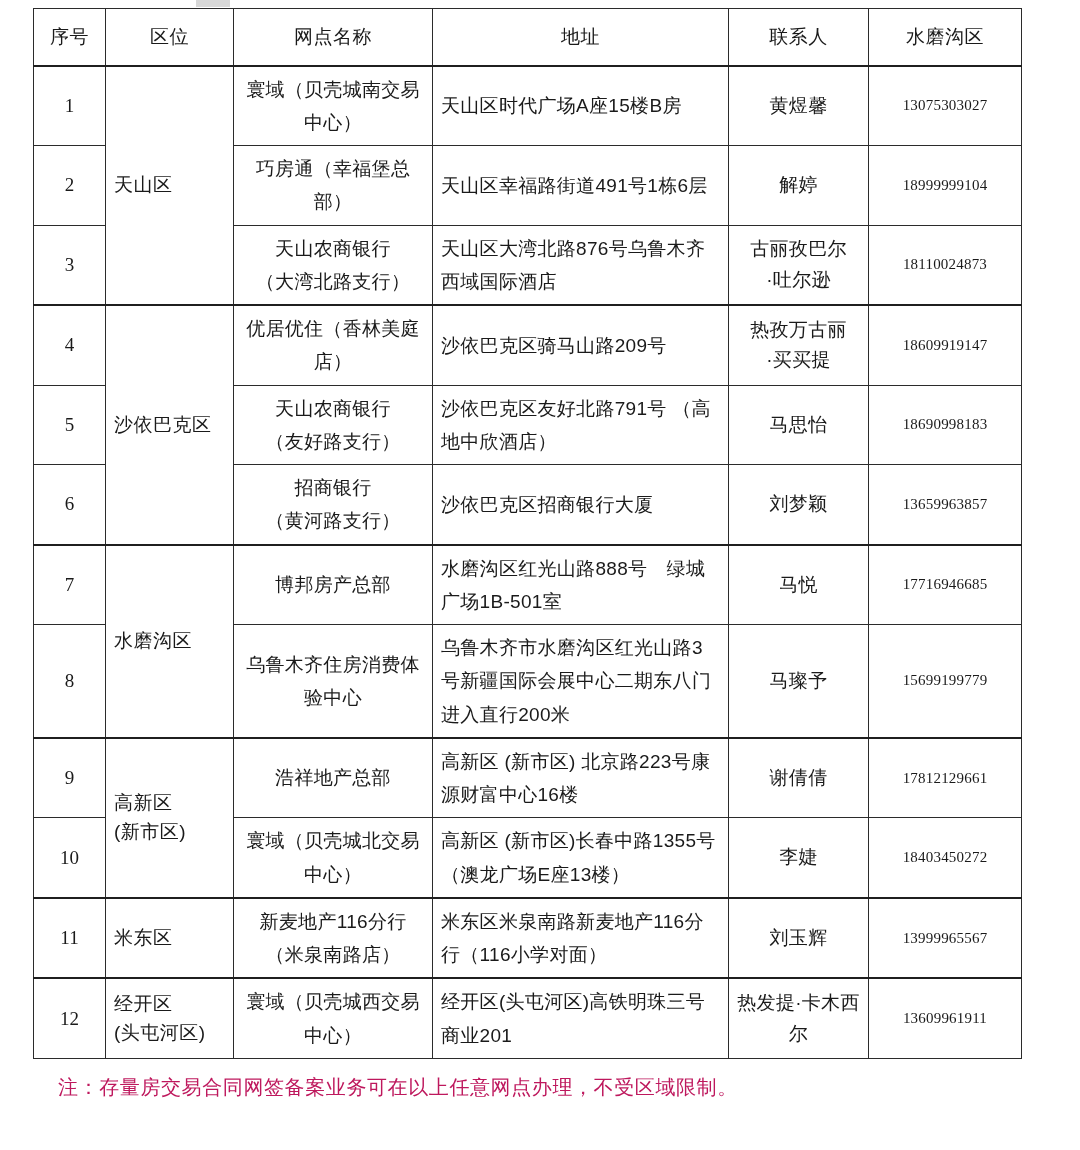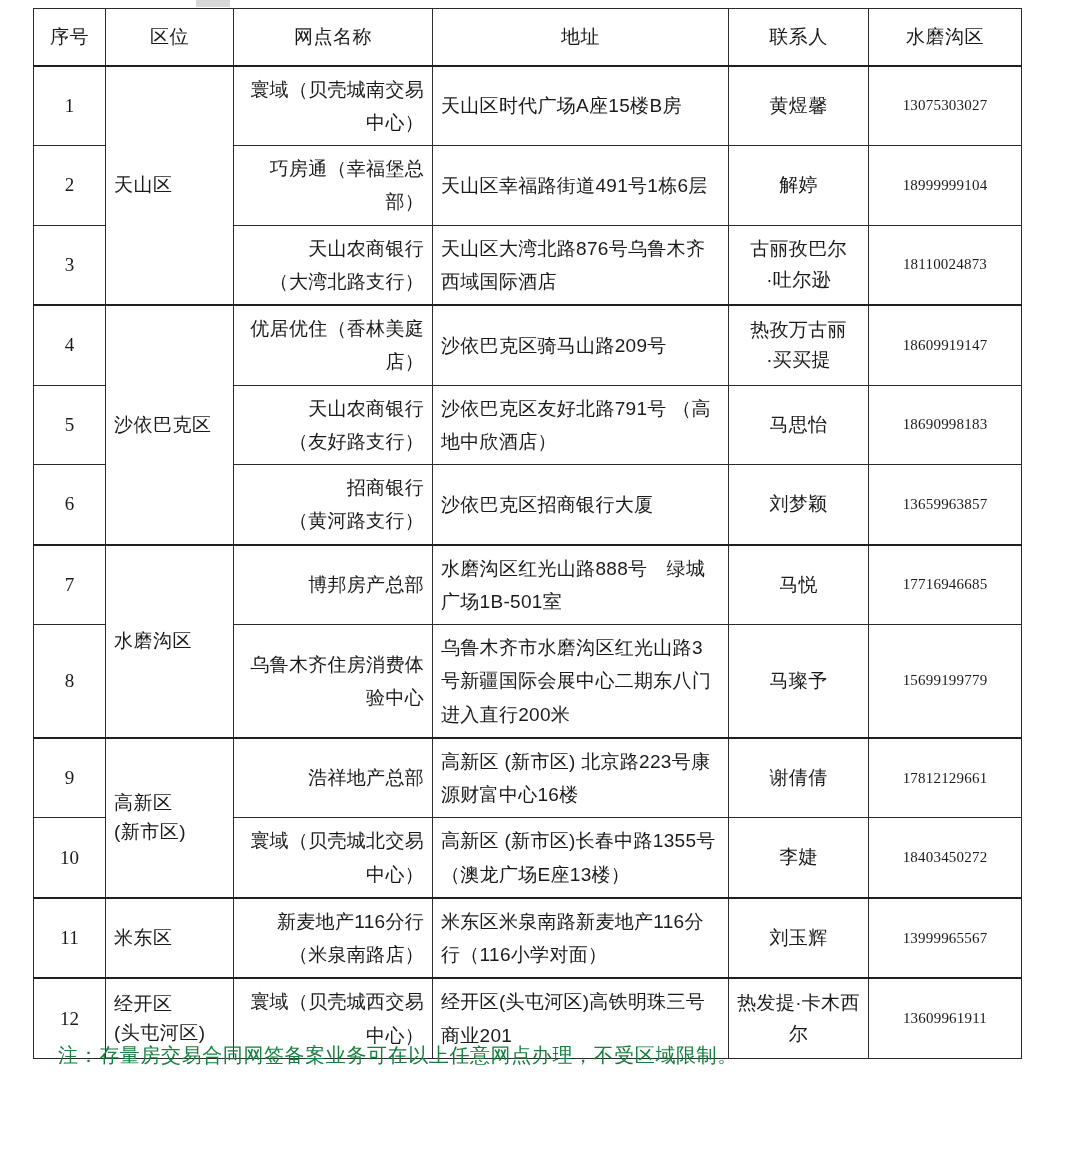--- a/index.html
+++ b/index.html
@@ -83,21 +83,21 @@
   }
 
   td.cell-district {
     text-align: left;
     font-size: 19px;
     line-height: 1.5;
     letter-spacing: 0.5px;
   }
 
   td.cell-name {
-    text-align: right;
+    text-align: center;
     font-size: 19px;
     line-height: 1.75;
     letter-spacing: 0.3px;
   }
 
   td.cell-address {
     text-align: left;
     font-size: 19px;
     line-height: 1.75;
     letter-spacing: 0.3px;
@@ -114,24 +114,24 @@
   td.cell-phone {
     text-align: center;
     font-size: 15px;
     font-family: "Liberation Serif", "DejaVu Serif", serif;
     letter-spacing: 0.2px;
   }
 
   .footnote {
     position: absolute;
     left: 58px;
-    top: 1042px;
+    top: 1074px;
     font-size: 20px;
     letter-spacing: 0.6px;
-    color: #15803d;
+    color: #be185d;
     white-space: nowrap;
   }
 </style>
 </head>
 <body>
 
 <div class="page">
 
   <div class="scan-artifact"></div>
 

